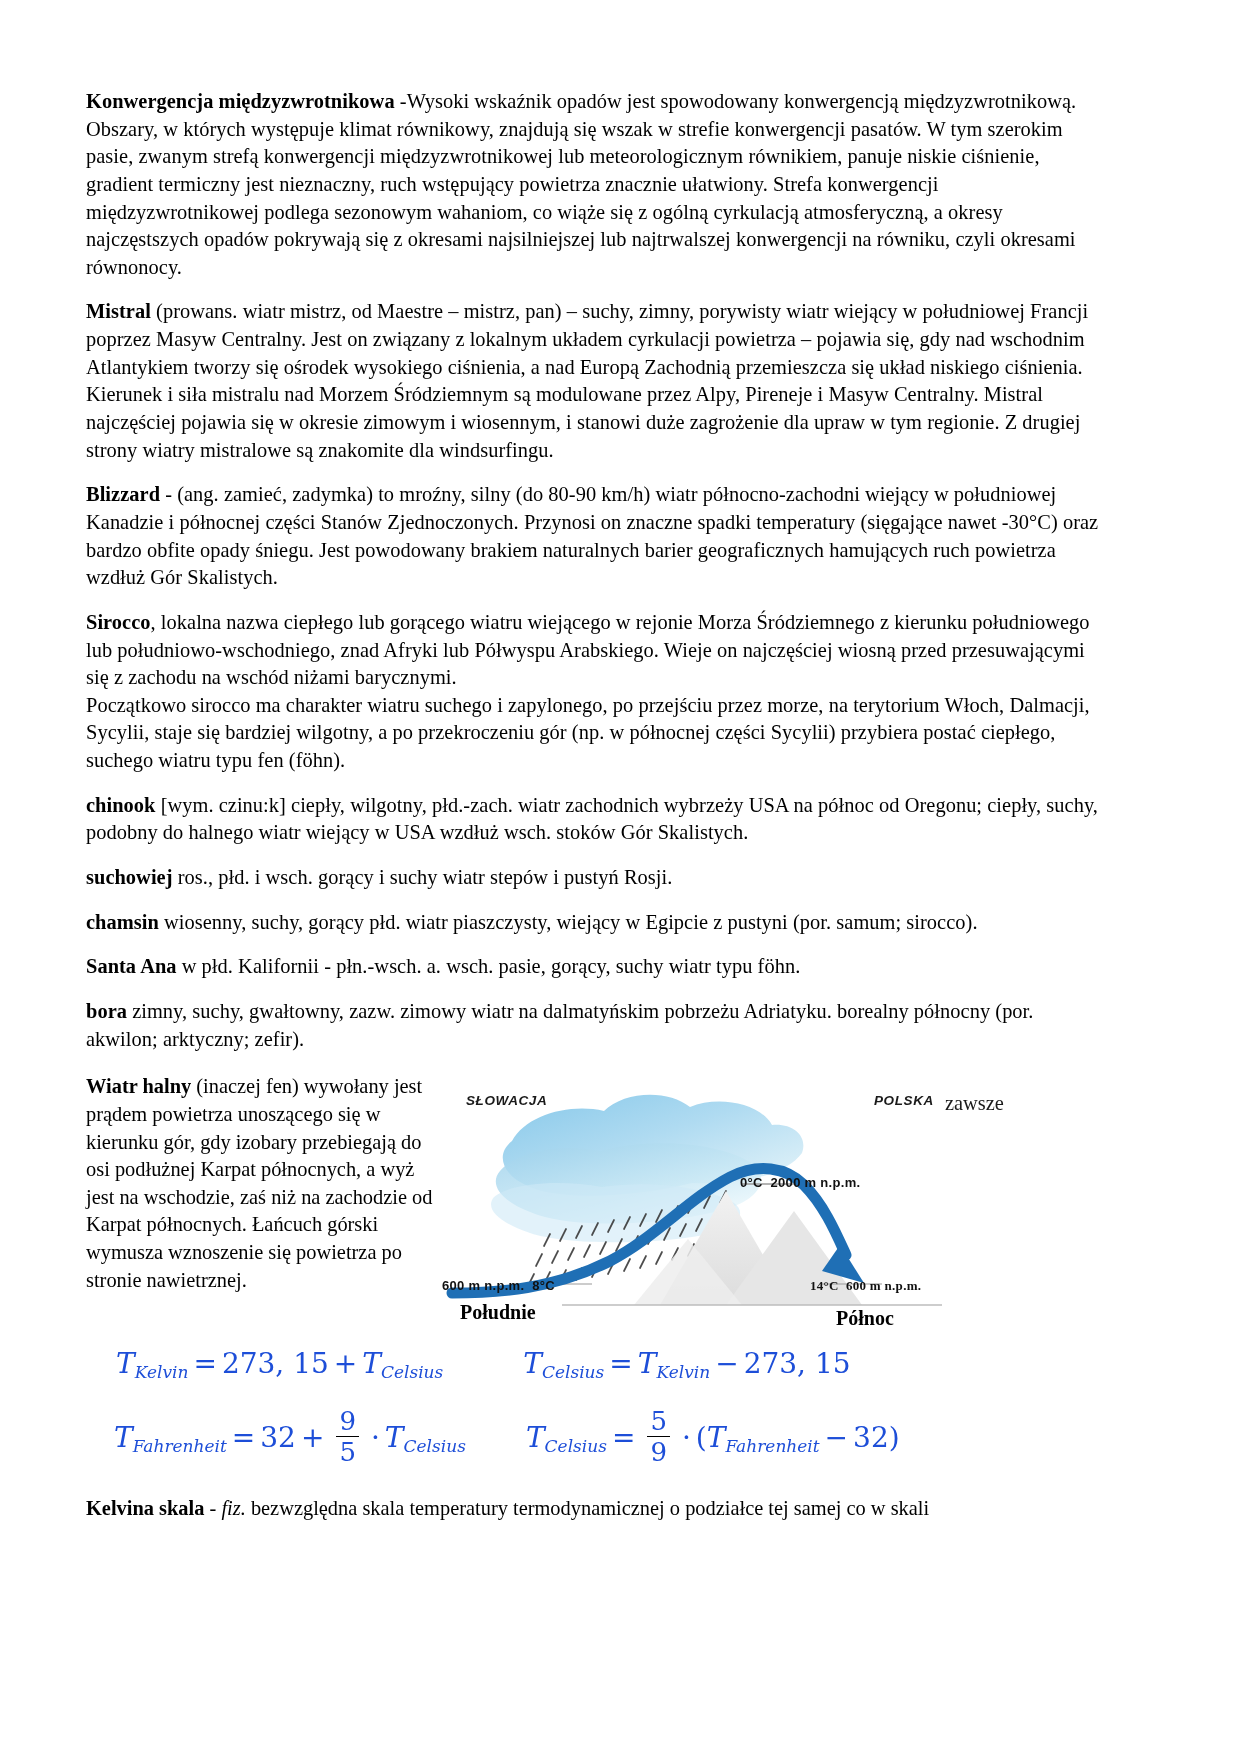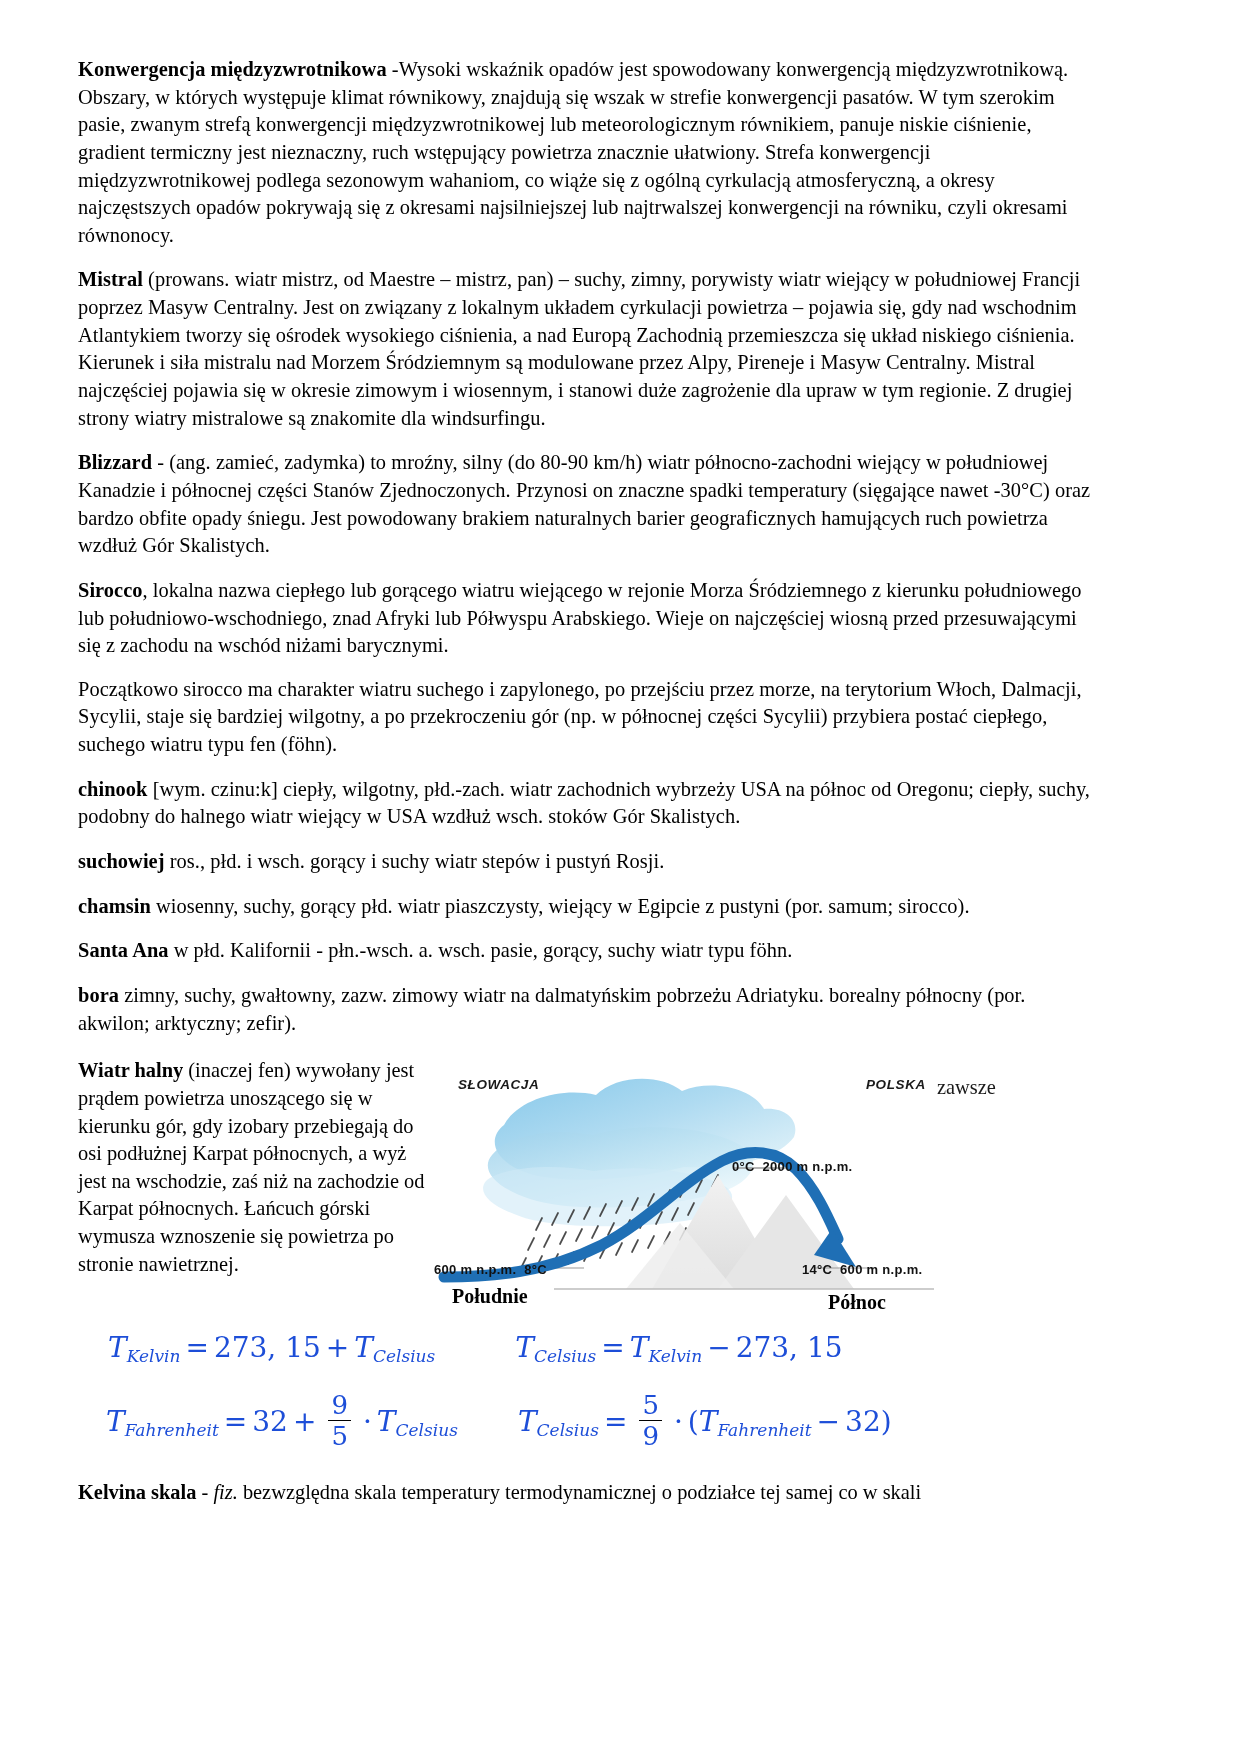--- a/index.html
+++ b/index.html
@@ -10,34 +10,34 @@
   body {
     width: 1240px;
     height: 1754px;
     font-family: "Liberation Serif", "DejaVu Serif", serif;
     color: #000000;
     position: relative;
     overflow: hidden;
   }
   .page {
     position: absolute;
-    left: 0; top: 0;
+    left: 8px; top: 0;
     width: 1184px;
     height: 1754px;
     box-sizing: border-box;
-    padding: 56px 86px 40px 78px;
+    padding: 88px 86px 40px 78px;
   }
   p.para {
     margin: 0 0 17px 0;
     font-size: 20.4px;
     line-height: 1.355;
     text-align: left;
     letter-spacing: 0.05px;
   }
-  p.para.tight { margin-bottom: 16px; }
+  p.para.tight { margin-bottom: 0; }
   .term { font-weight: bold; }
 
   
   .halny-block {
     display: flex;
     align-items: flex-start;
     margin-top: 20px;
   }
   .halny-text {
     width: 352px;
@@ -77,21 +77,21 @@
     position: absolute;
     font-family: "Liberation Sans", "DejaVu Sans", sans-serif;
     font-weight: bold;
     font-size: 13px;
     letter-spacing: 0.3px;
     color: #111;
     white-space: nowrap;
   }
   .an-top   { left: 298px; top: 96px; }
   .an-left  { left: 0px;   top: 199px; }
-  .an-right { left: 368px; top: 199px; }
+  .an-right { left: 368px; top: 199px; font-family: Liberation Serif, serif; }
 
   .fig-foot {
     position: absolute;
     font-family: "Liberation Serif", "DejaVu Serif", serif;
     font-weight: bold;
     font-size: 20px;
     color: #000;
     white-space: nowrap;
   }
   .foot-poludnie { left: 18px;  top: 222px; }

